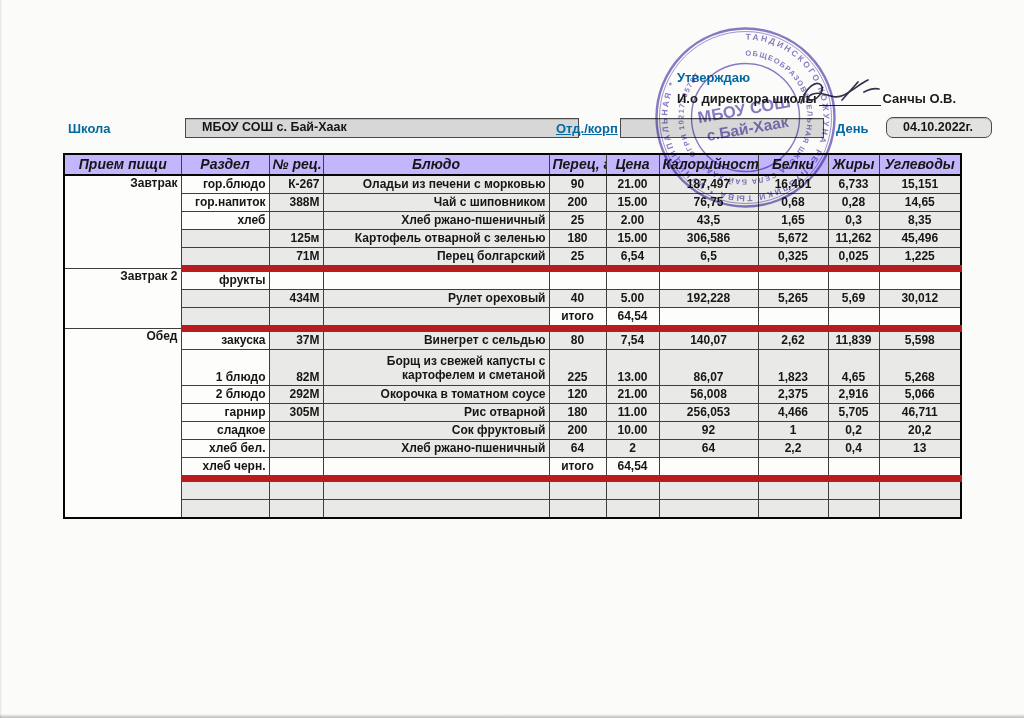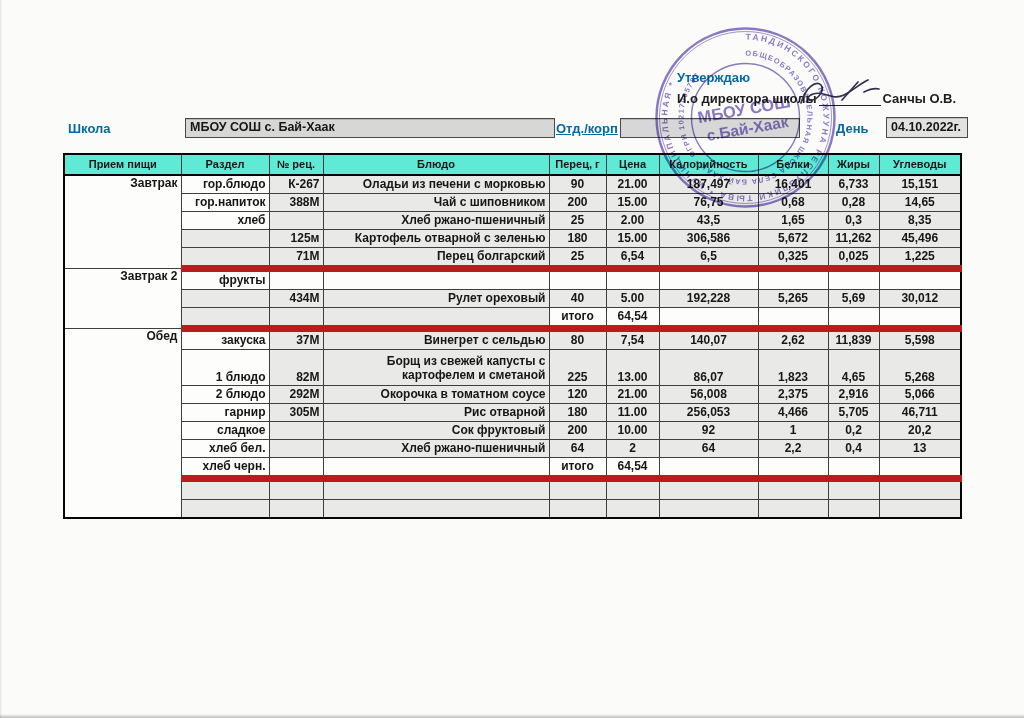--- a/index.html
+++ b/index.html
@@ -12,43 +12,44 @@
   .edge-bottom{position:absolute;left:0;right:0;bottom:0;height:4px;
     background:linear-gradient(to bottom,rgba(0,0,0,0),rgba(0,0,0,0.25));}
   .edge-left{position:absolute;left:0;top:0;bottom:0;width:2px;
     background:linear-gradient(to right,rgba(0,0,0,0.10),rgba(0,0,0,0));}
 
   .abs{position:absolute;}
   .lbl{font-size:13px;font-weight:700;color:#0369a1;}
   .fieldbox{
     position:absolute;height:18px;background:#d7d7d7;
     border:1px solid #4a4a4a;box-shadow:inset 0 1px 0 rgba(0,0,0,0.15);
-    font-size:12.5px;font-weight:700;line-height:17px;padding:0 4px;
+    font-size:12.5px;font-weight:700;line-height:17px;padding:0 16px;
     white-space:nowrap;overflow:hidden;color:#161616;
   }
   .datebox{background:#e2e2e0;}
 
   .approve-line2{display:flex;align-items:flex-end;font-size:13px;font-weight:700;}
   .sig-blank{display:inline-block;width:62px;border-bottom:1.2px solid #222;height:13px;margin:0 2px;}
 
   
   table.menu{
     position:absolute;left:63px;top:153px;
     border-collapse:collapse;table-layout:fixed;width:897px;
     border:2px solid #050505;
   }
   table.menu th, table.menu td{
     border:1px solid #3e3e3e;
     font-size:12px;font-weight:700;color:#161616;
     padding:0 3px;height:17px;line-height:15px;
     overflow:hidden;white-space:nowrap;
   }
   table.menu th{
-    background:#5eead4;text-align:center;height:19px;font-size:11px;
+    background:#c4b5fd;text-align:center;height:19px;font-size:14px;
     border-bottom:2px solid #050505;
+    font-style:italic;
   }
   td.bg-g{background:#e9e9e8;}
   td.bg-w{background:#fdfdfc;}
   td.c-meal{vertical-align:top;text-align:right;background:#fdfdfc;}
   td.c-left{text-align:right;}
   td.c-num{text-align:center;}
   tr.r-thick td{border-bottom:7px solid #b91c1c;}
   tr.r-tall td{height:35px;vertical-align:bottom;}
   tr.r-tall td.c-dish{white-space:normal;line-height:14px;vertical-align:middle;}
 
@@ -71,21 +72,21 @@
     <path d="M44,24 L60,6"></path>
     <path d="M66,16 C72,13 77,12 81,13"></path>
   </g>
 </svg>
 
 <div class="abs lbl" style="left:68px;top:121px;">Школа</div>
 <div class="fieldbox" style="left:185px;top:118px;width:360px;">МБОУ СОШ с. Бай-Хаак</div>
 <div class="abs lbl" style="left:556px;top:121px;text-decoration:underline;">Отд./корп</div>
 <div class="fieldbox" style="left:620px;top:118px;width:170px;"></div>
 <div class="abs lbl" style="left:836px;top:121px;text-align:center;">День</div>
-<div class="fieldbox datebox" style="left:886px;top:117px;width:72px;height:19px;line-height:18px;">04.10.2022г.</div>
+<div class="fieldbox datebox" style="left:886px;top:117px;width:72px;height:19px;line-height:18px;border-radius:7px;">04.10.2022г.</div>
 
 <table class="menu">
   <colgroup>
     <col style="width:117px">
       <col style="width:88px">
       <col style="width:54px">
       <col style="width:226px">
     <col style="width:57px">
       <col style="width:53px">
       <col style="width:99px">

